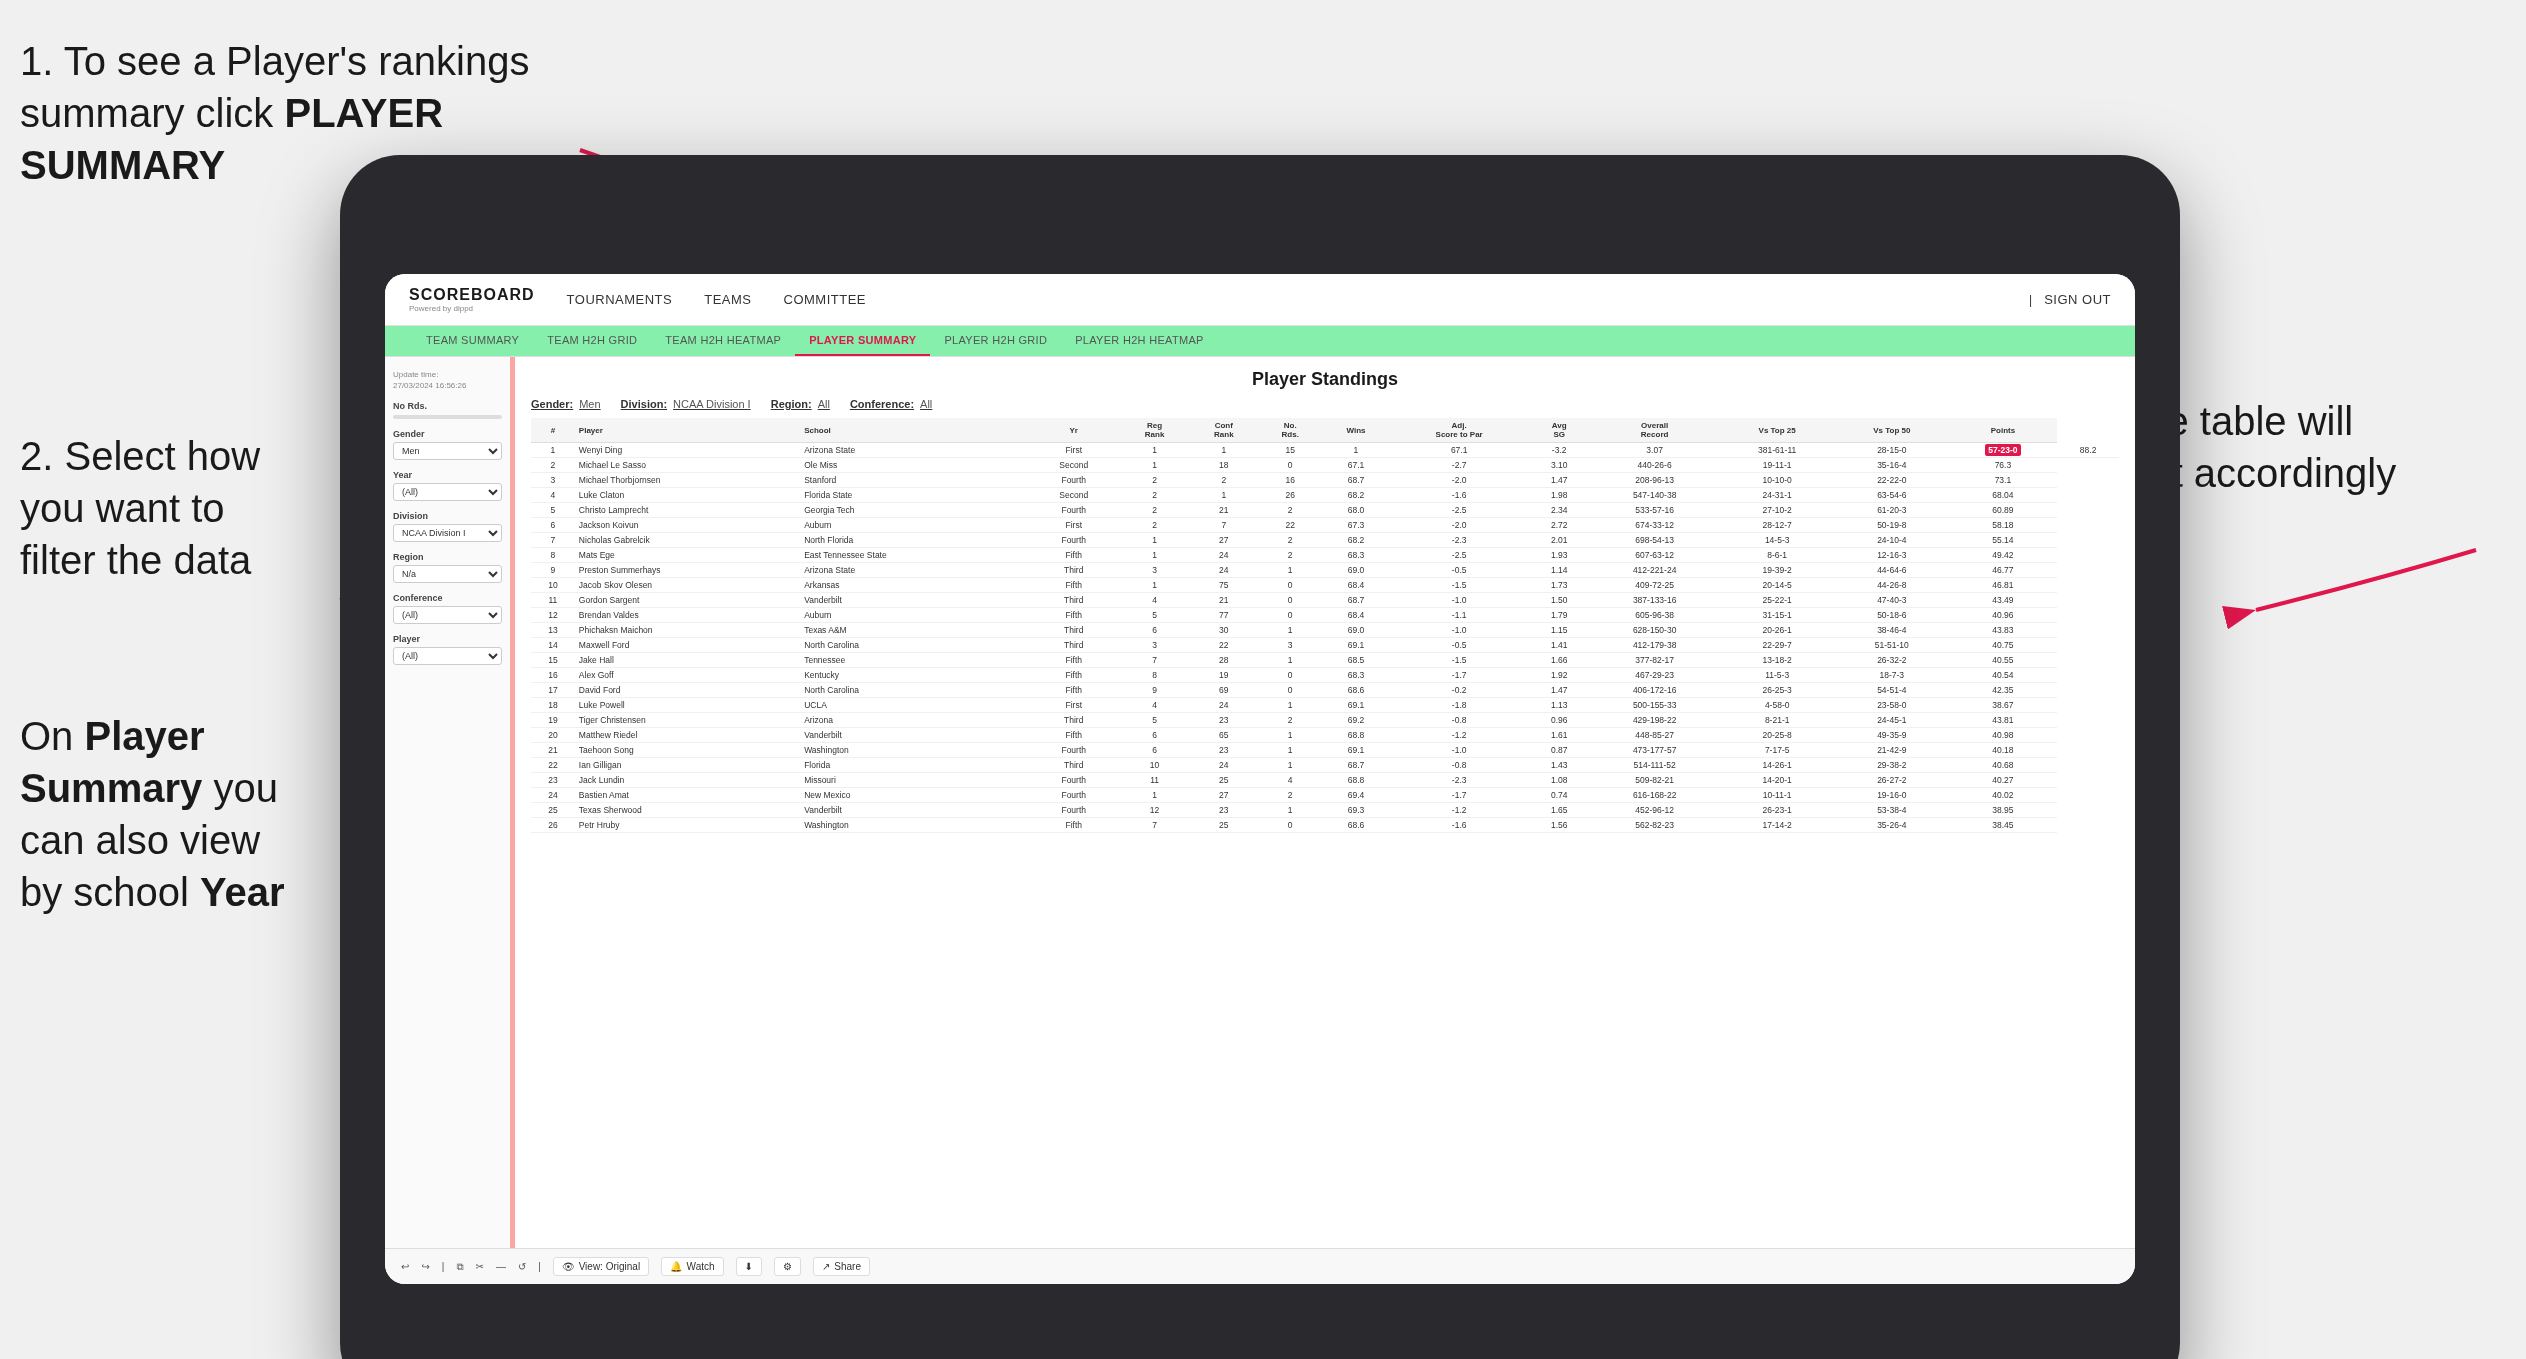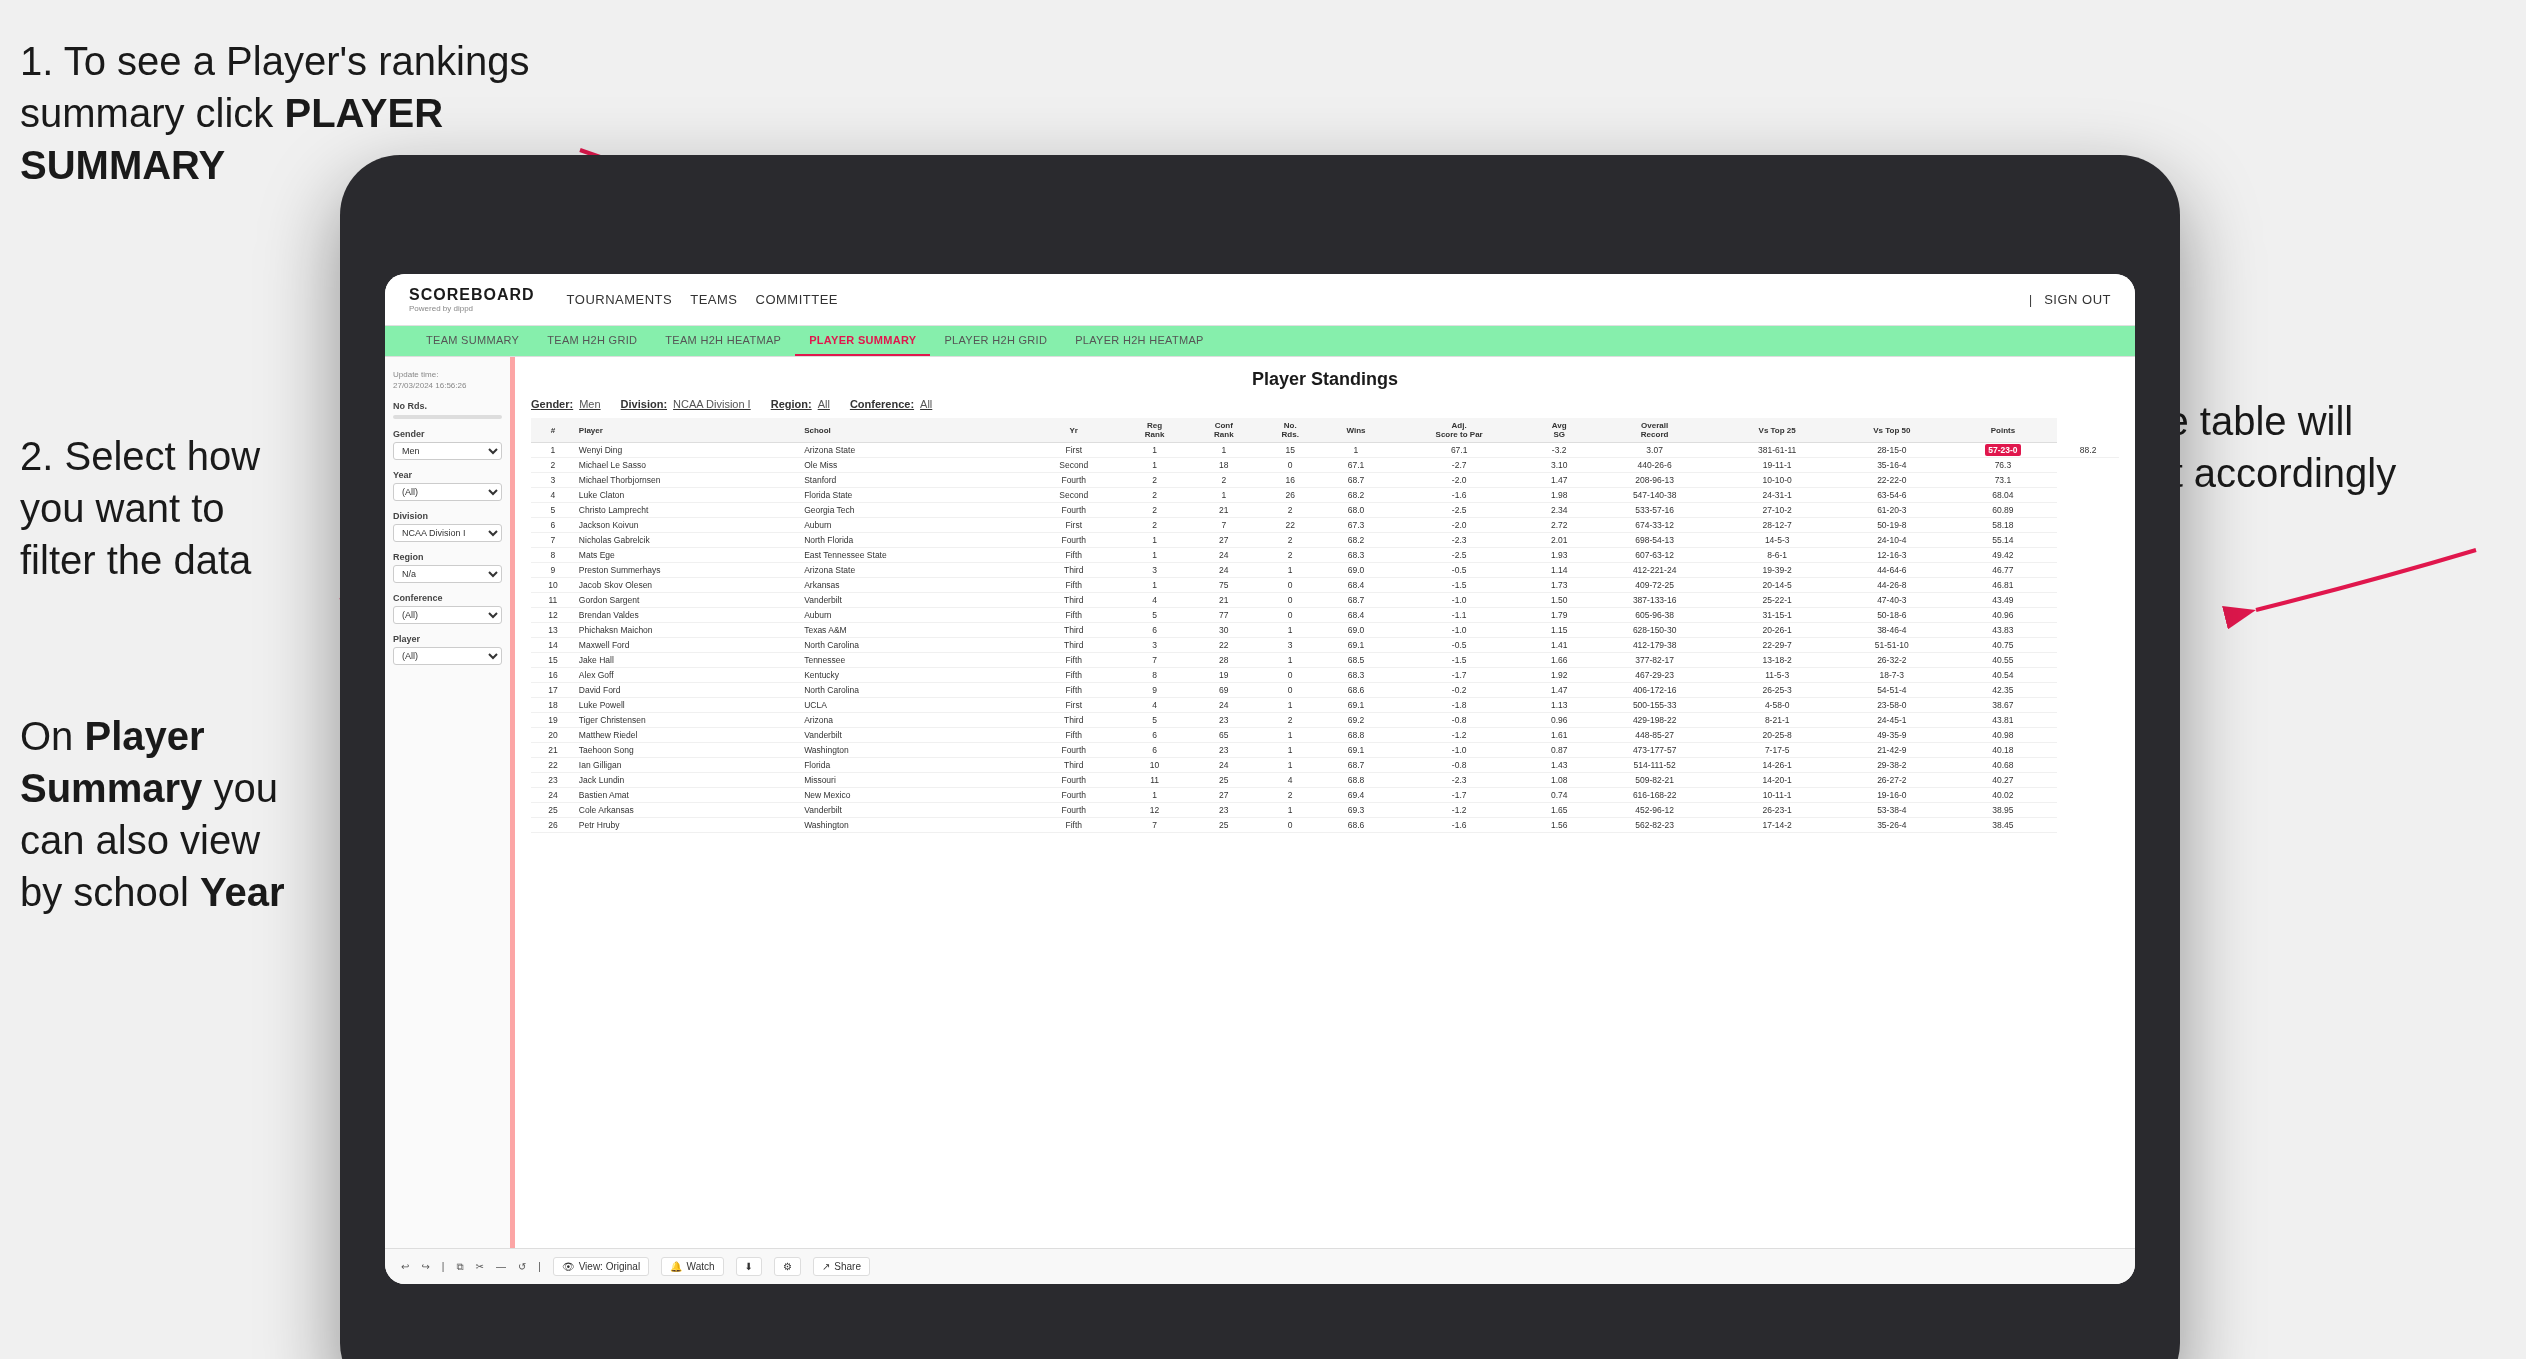--- a/index.html
+++ b/index.html
@@ -98,21 +98,21 @@
       text-transform: uppercase;
     }
 
     .logo-sub {
       font-size: 8px;
       color: #888;
     }
 
     .nav-links {
       display: flex;
-      gap: 18px;
+      gap: 32px;
       flex: 1;
     }
 
     .nav-link {
       font-size: 13px;
       color: #333;
       cursor: pointer;
       padding: 4px 0;
       text-transform: uppercase;
       letter-spacing: 0.5px;
@@ -877,21 +877,21 @@
                 <td>69.4</td>
                 <td>-1.7</td>
                 <td>0.74</td>
                 <td>616-168-22</td>
                 <td>10-11-1</td>
                 <td>19-16-0</td>
                 <td>40.02</td>
               </tr>
               <tr>
                 <td>25</td>
-                <td class="left">Cole Arkansas</td>
+                <td class="left">Texas Sherwood</td>
                 <td class="left">Vanderbilt</td>
                 <td>Fourth</td>
                 <td>12</td>
                 <td>23</td>
                 <td>1</td>
                 <td>69.3</td>
                 <td>-1.2</td>
                 <td>1.65</td>
                 <td>452-96-12</td>
                 <td>26-23-1</td>

